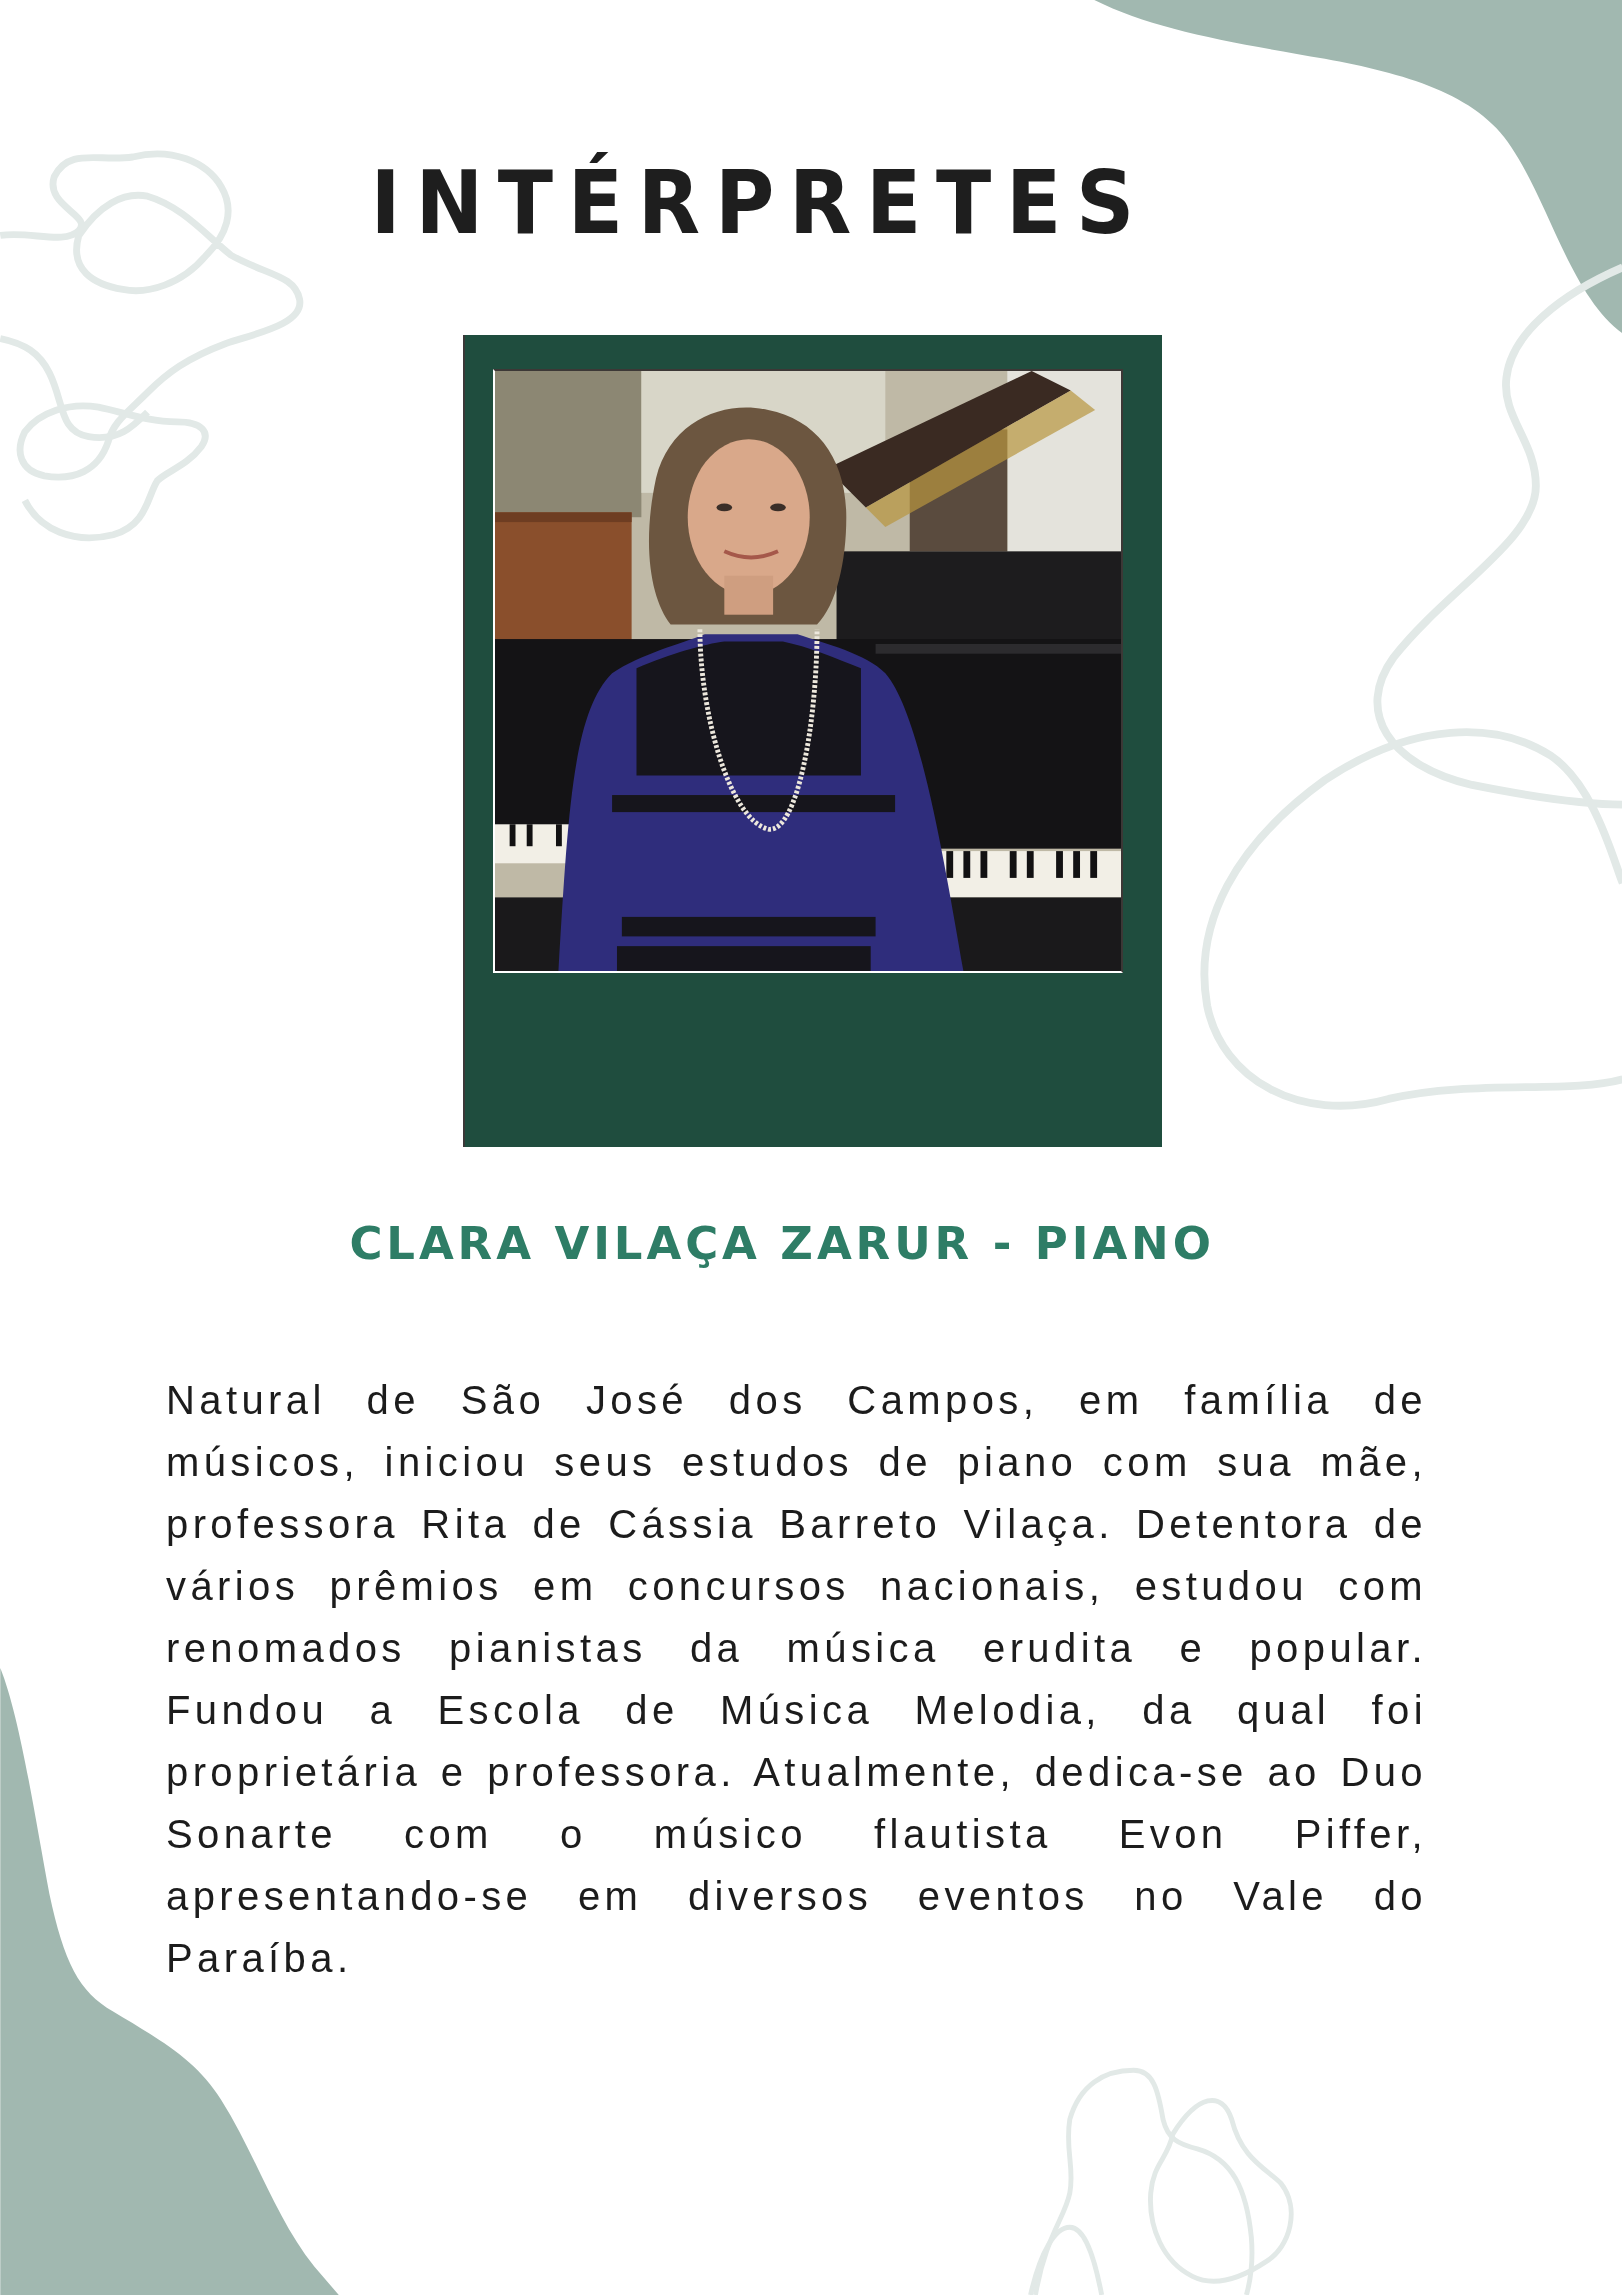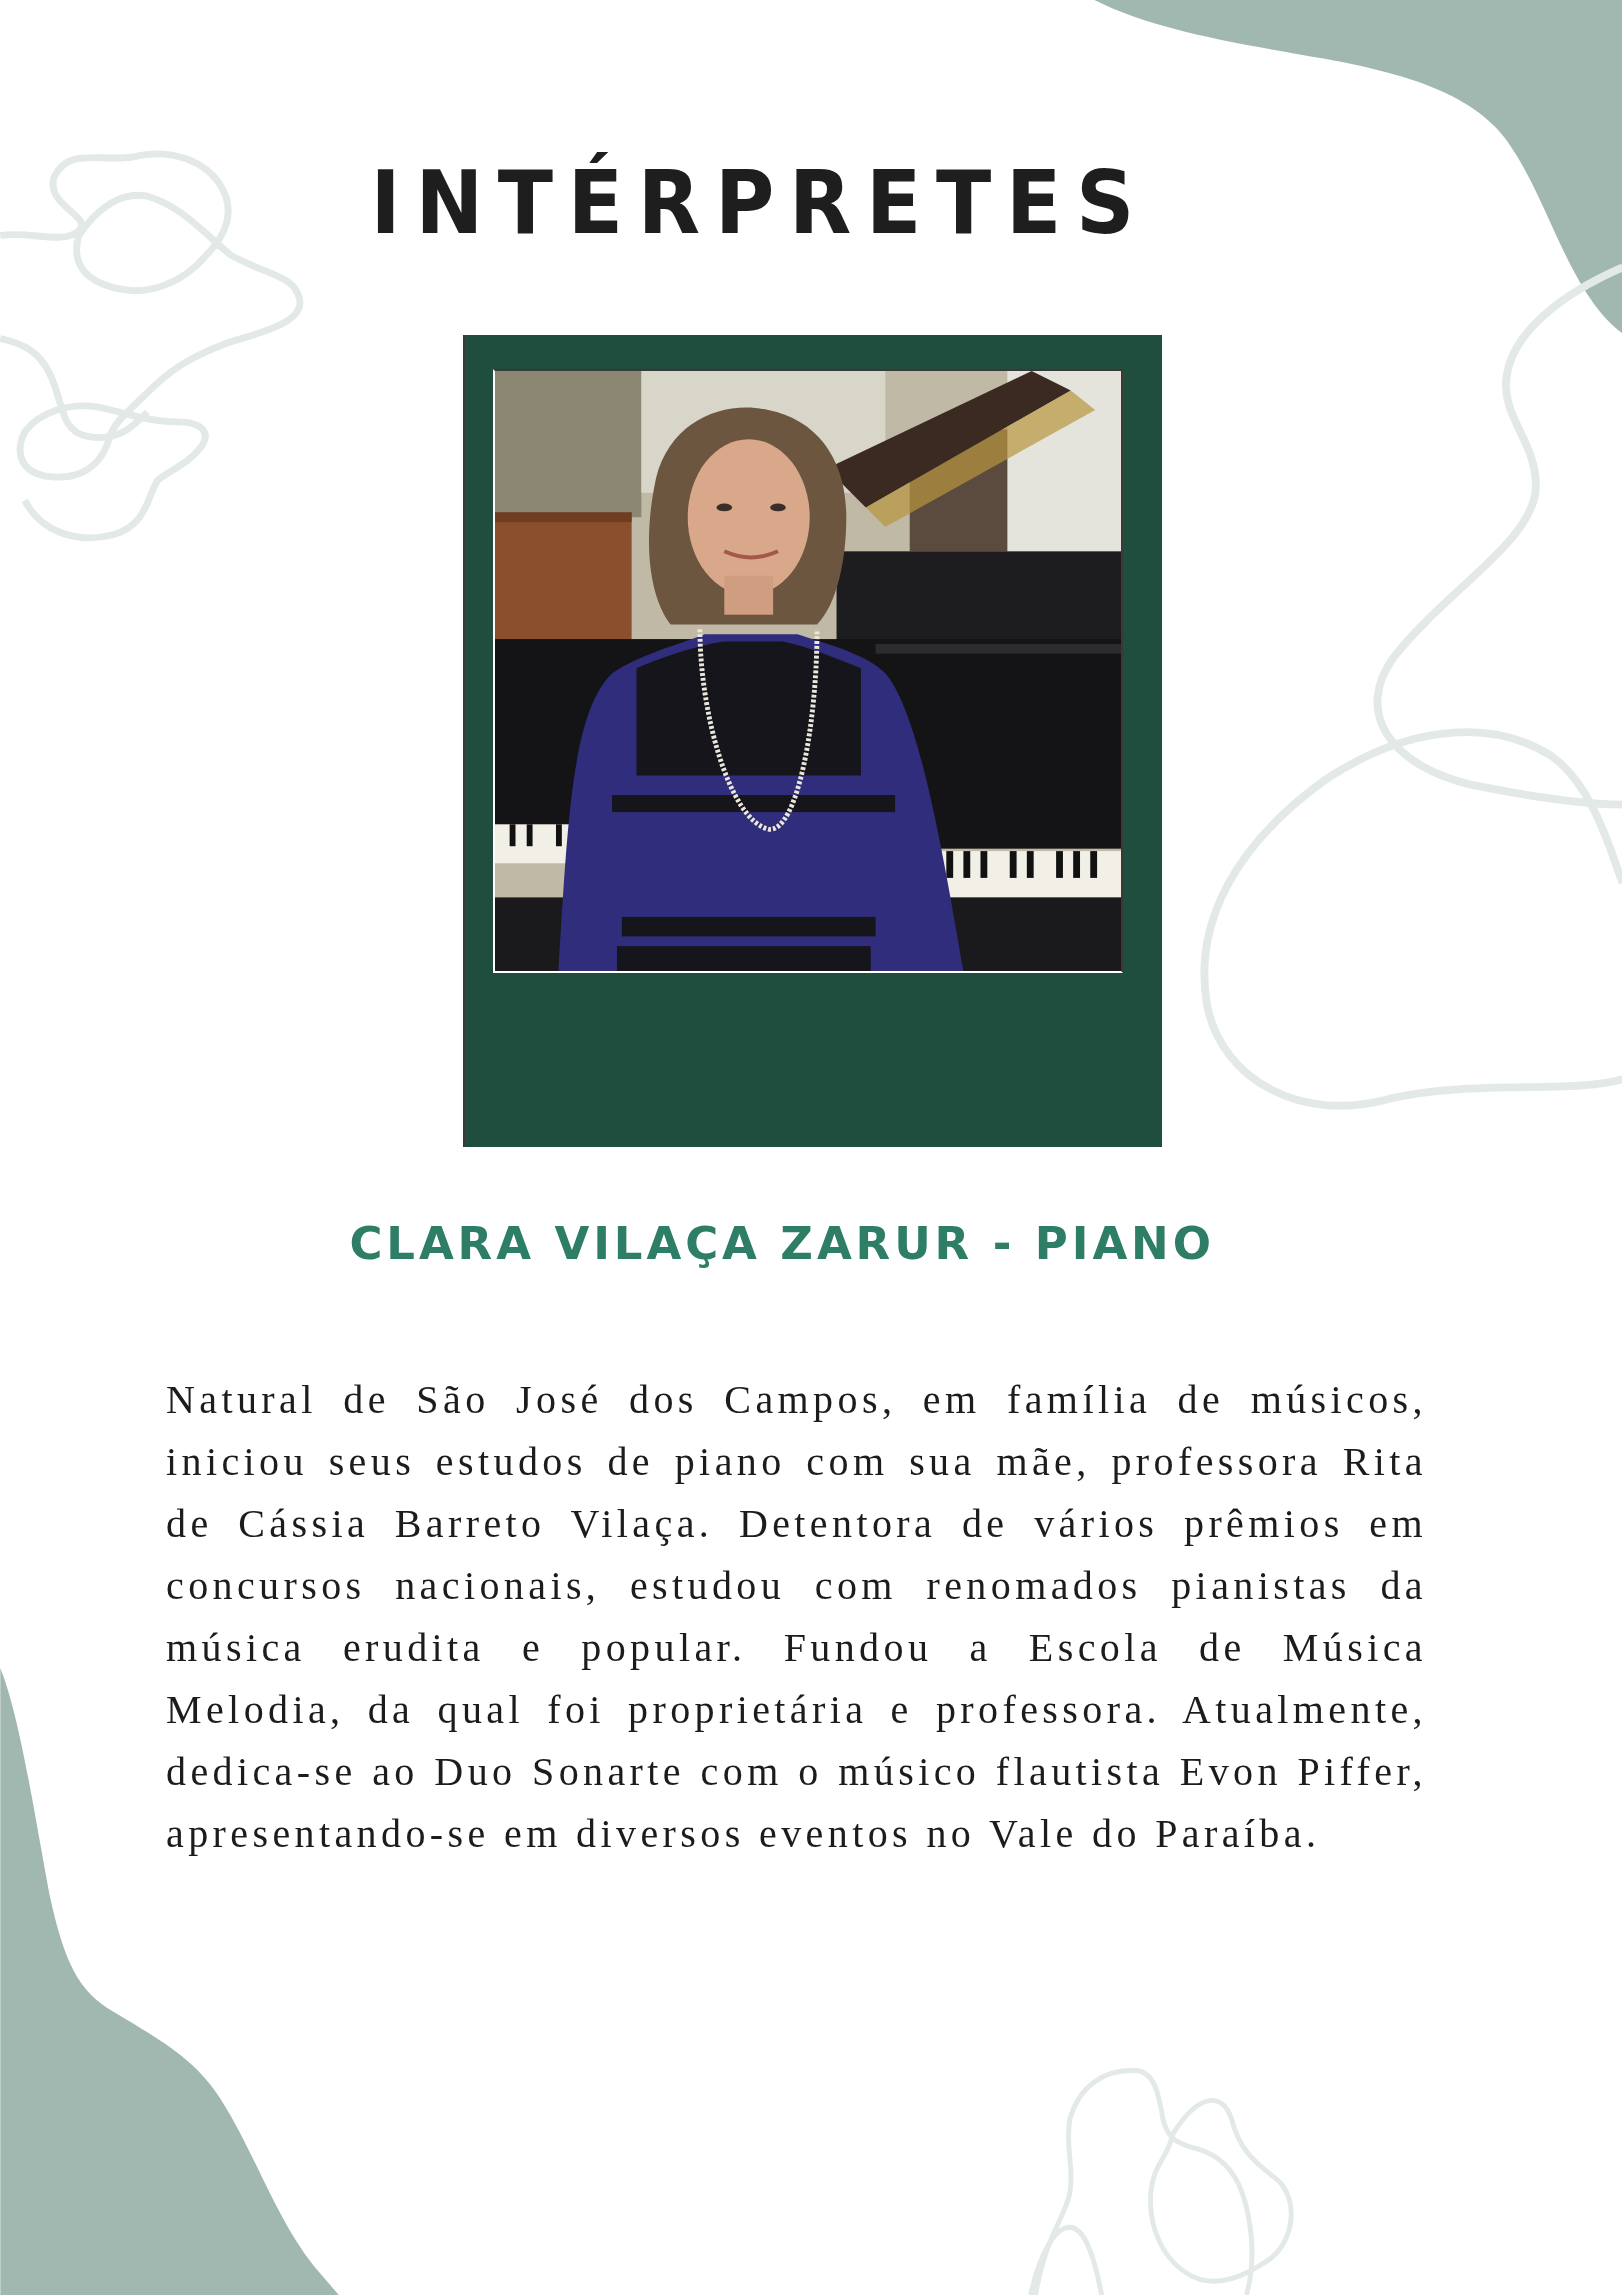--- a/index.html
+++ b/index.html
@@ -27,21 +27,21 @@
       background: #6b5e4c;
     }
     .photo svg { width: 100%; height: 100%; display: block; }
     .name {
       position: absolute; left: 0; width: 1623px; top: 1217px; text-align: center;
       font-family: "DejaVu Sans", sans-serif; font-weight: bold; font-size: 45px;
       letter-spacing: 3.9px; color: #2e7d66; margin-left: -29.4px;
     }
     .bio {
       position: absolute; left: 166px; top: 1369px; width: 1261px;
-      font-family: Liberation Serif, serif; font-size: 40px; line-height: 62px;
+      font-family: Liberation Sans, sans-serif; font-size: 40px; line-height: 62px;
       letter-spacing: 4.4px; color: #1c1c1c; text-align: justify;
       text-align-last: left;
     }
   </style>
 </head>
 <body>
 
 <svg class="deco" viewBox="0 0 3307 4678" xmlns="http://www.w3.org/2000/svg">
 
   <path fill="#a1b8b0" d="M1930,0 L3307,0 L3307,680 C3200,600 3160,420 3080,300 C3010,190 2860,150 2700,120 C2500,85 2350,60 2230,0 Z"></path>

